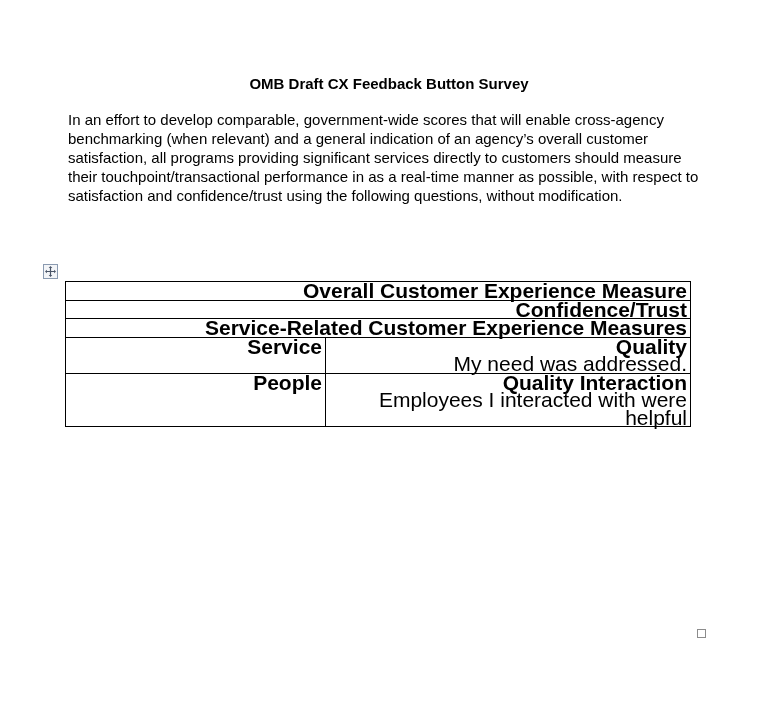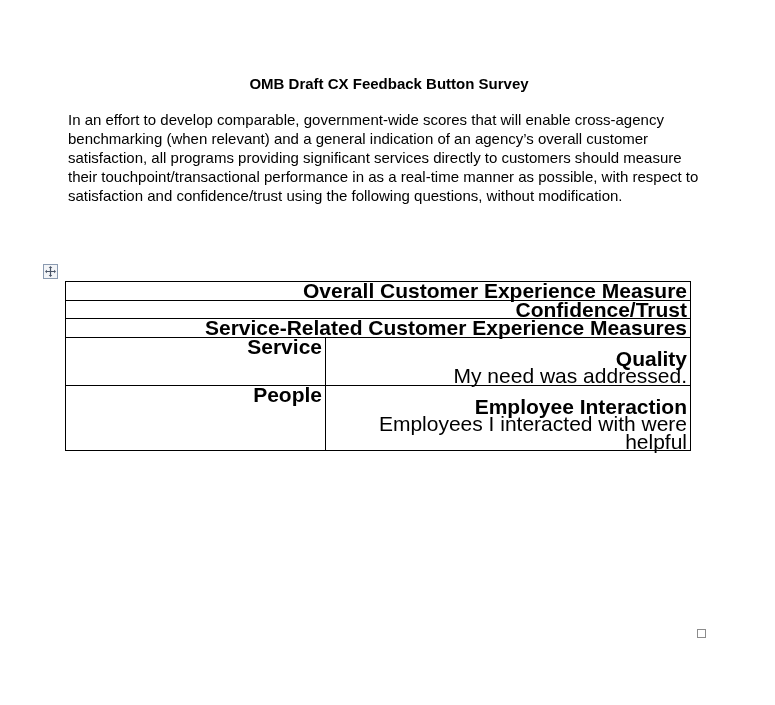--- a/index.html
+++ b/index.html
@@ -60,21 +60,21 @@
   table.survey td {
     border: 1px solid #000000;
     padding: 0 3px;
     vertical-align: top;
     text-align: right;
     font-size: 21px;
     line-height: 17.5px;
   }
   td.hd { font-weight: bold; }
   td.cat { font-weight: bold; }
-  .mn { font-weight: bold; margin-top: 12px; }
+  .mn { font-weight: bold; }
   .mi { font-weight: normal; }
 </style>
 </head>
 <body>
 
 <div class="page">
 
   <div class="content">
     <div class="doc-title">OMB Draft CX Feedback Button Survey</div>
     <p class="para">In an effort to develop comparable, government-wide scores that will enable cross-agency benchmarking (when relevant) and a general indication of an agency’s overall customer satisfaction, all programs providing significant services directly to customers should measure their touchpoint/transactional performance in as a real-time manner as possible, with respect to satisfaction and confidence/trust using the following questions, without modification.</p>
@@ -108,21 +108,21 @@
           <div class="mn">Quality</div>
           <div class="mi">My need was addressed.</div>
         </td>
       </tr>
 
 
 
       <tr>
         <td class="cat">People</td>
         <td>
-          <div class="mn">Employee Interaction</div>
+          <div class="mn">Quality Interaction</div>
           <div class="mi">Employees I interacted with  were helpful</div>
         </td>
       </tr>
     </tbody>
   </table>
 
   <div class="resize-handle"></div>
 
 </div>
 

